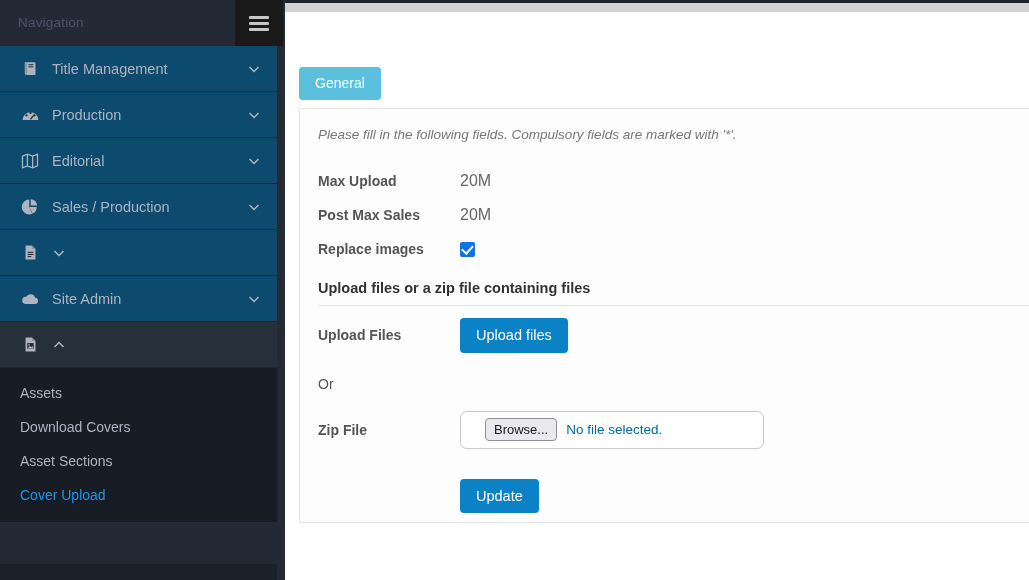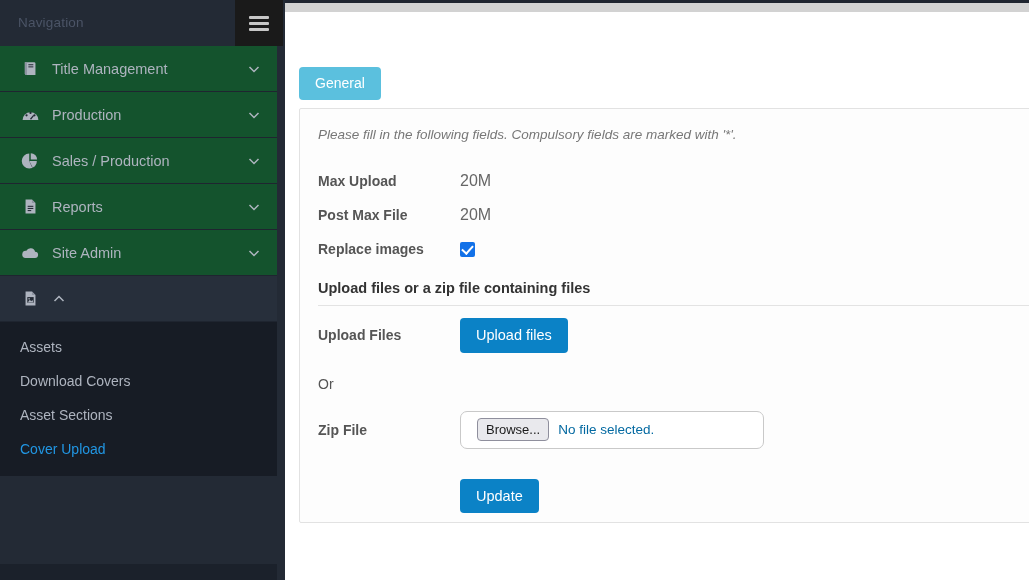--- a/index.html
+++ b/index.html
@@ -34,21 +34,21 @@
   }
 
   .nav-item {
     position: relative;
     height: 46px;
     display: flex;
     align-items: center;
     padding-left: 18px;
     padding-right: 16px;
     cursor: pointer;
-    background: #14532d;
+    background: #0c4a6e;
     border-bottom: 1px solid #1f2530;
   }
   .nav-item.expanded { background: #272f3b; }
 
   .nav-icon {
     width: 24px; height: 22px;
     flex: 0 0 24px;
     display: flex; align-items: center; justify-content: center;
     margin-right: 10px;
   }
@@ -209,21 +209,21 @@
   }
 
   .fileinput {
     display: flex;
     align-items: center;
     width: 304px;
     height: 38px;
     border: 1px solid #c9c9c9;
     border-radius: 7px;
     background: #ffffff;
-    padding: 0 16px;
+    padding: 0 24px;
     cursor: pointer;
   }
   .browse-btn {
     background: #e9e9ed;
     border: 1px solid #8f8f9d;
     border-radius: 4px;
     font-size: 13px;
     color: #1a1a1a;
     padding: 3px 8px;
     font-family: "Liberation Sans", sans-serif;
@@ -275,20 +275,35 @@
           </svg>
         </span>
         <span class="nav-label">Production</span>
         <span class="nav-chev">
           <svg width="12" height="12" viewBox="0 0 12 12">
               <path d="M1.5 4 L6 8.5 L10.5 4" stroke="#aeb4bf" stroke-width="1.5" fill="none"></path>
             </svg>
         </span>
       </div>
 
+      <div class="nav-item">
+        <span class="nav-icon">
+          <svg width="18" height="18" viewBox="0 0 24 24" fill="none" stroke="#aeb4bf" stroke-width="1.7">
+            <path d="M2 5.5 L8.5 3 L15.5 5.5 L22 3 V18.5 L15.5 21 L8.5 18.5 L2 21 Z"></path>
+            <path d="M8.5 3 V18.5"></path>
+            <path d="M15.5 5.5 V21"></path>
+          </svg>
+        </span>
+        <span class="nav-label">Editorial</span>
+        <span class="nav-chev">
+          <svg width="12" height="12" viewBox="0 0 12 12">
+              <path d="M1.5 4 L6 8.5 L10.5 4" stroke="#aeb4bf" stroke-width="1.5" fill="none"></path>
+            </svg>
+        </span>
+      </div>
 
       <div class="nav-item">
         <span class="nav-icon">
           <svg width="18" height="18" viewBox="0 0 24 24">
             <path d="M11 2a10 10 0 1 0 10 10h-10z" fill="#aeb4bf"></path>
             <path d="M13 1.5v8.5h8.5A8.6 8.6 0 0 0 13 1.5z" fill="#aeb4bf"></path>
             <path d="M11 12 L21 12 A10 10 0 0 1 15 21 z" fill="#232a35"></path>
             <path d="M11 12 L21 12 A10 10 0 0 1 15.5 20.8 z" fill="#aeb4bf"></path>
           </svg>
         </span>
@@ -304,21 +319,20 @@
       <div class="nav-item">
         <span class="nav-icon">
           <svg width="17" height="17" viewBox="0 0 24 24">
             <path d="M5 2h9l5 5v15H5z" fill="#aeb4bf"></path>
             <path d="M14 2l5 5h-5z" fill="#8d94a1"></path>
             <rect x="8" y="11" width="8" height="1.5" fill="#232a35"></rect>
             <rect x="8" y="14" width="8" height="1.5" fill="#232a35"></rect>
             <rect x="8" y="17" width="5" height="1.5" fill="#232a35"></rect>
           </svg>
         </span>
-        <span class="nav-label">Reports</span>
         <span class="nav-chev">
           <svg width="12" height="12" viewBox="0 0 12 12">
               <path d="M1.5 4 L6 8.5 L10.5 4" stroke="#aeb4bf" stroke-width="1.5" fill="none"></path>
             </svg>
         </span>
       </div>
 
       <div class="nav-item">
         <span class="nav-icon">
           <svg width="20" height="20" viewBox="0 0 24 24" fill="#aeb4bf">
@@ -382,21 +396,21 @@
       <div class="hint">Please fill in the following fields. Compulsory fields are marked with '*'.</div>
 
       <div style="height:22px"></div>
 
       <div class="frow">
         <span class="flabel">Max Upload</span>
         <span class="fval">20M</span>
       </div>
 
       <div class="frow">
-        <span class="flabel">Post Max File</span>
+        <span class="flabel">Post Max Sales</span>
         <span class="fval">20M</span>
       </div>
 
       <div class="frow">
         <span class="flabel">Replace images</span>
         <span class="chk"></span>
       </div>
 
       <div class="section-head">Upload files or a zip file containing files</div>
 

